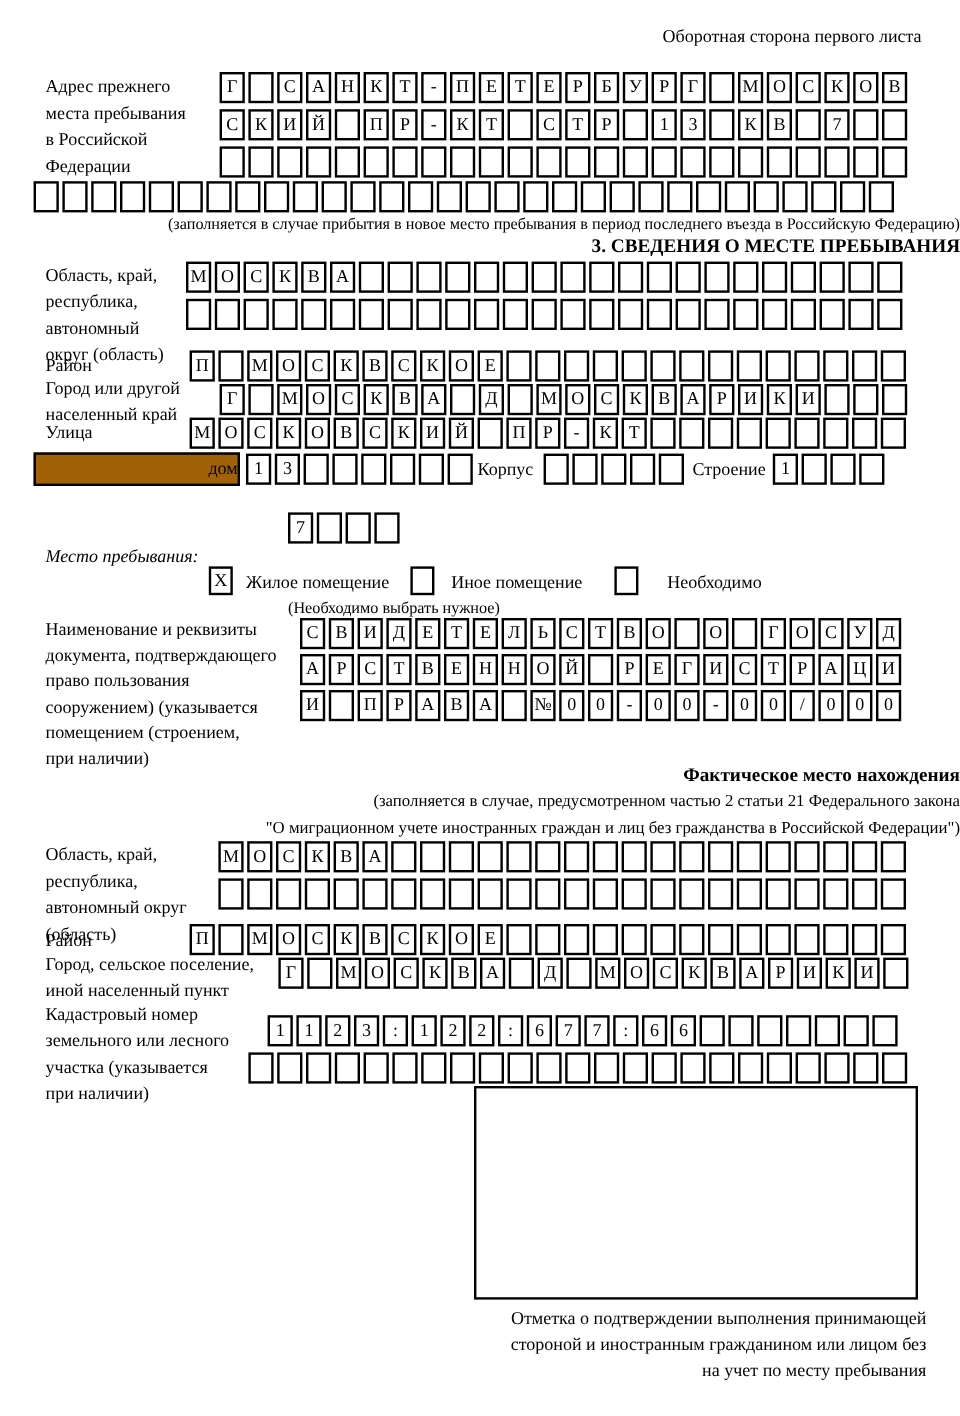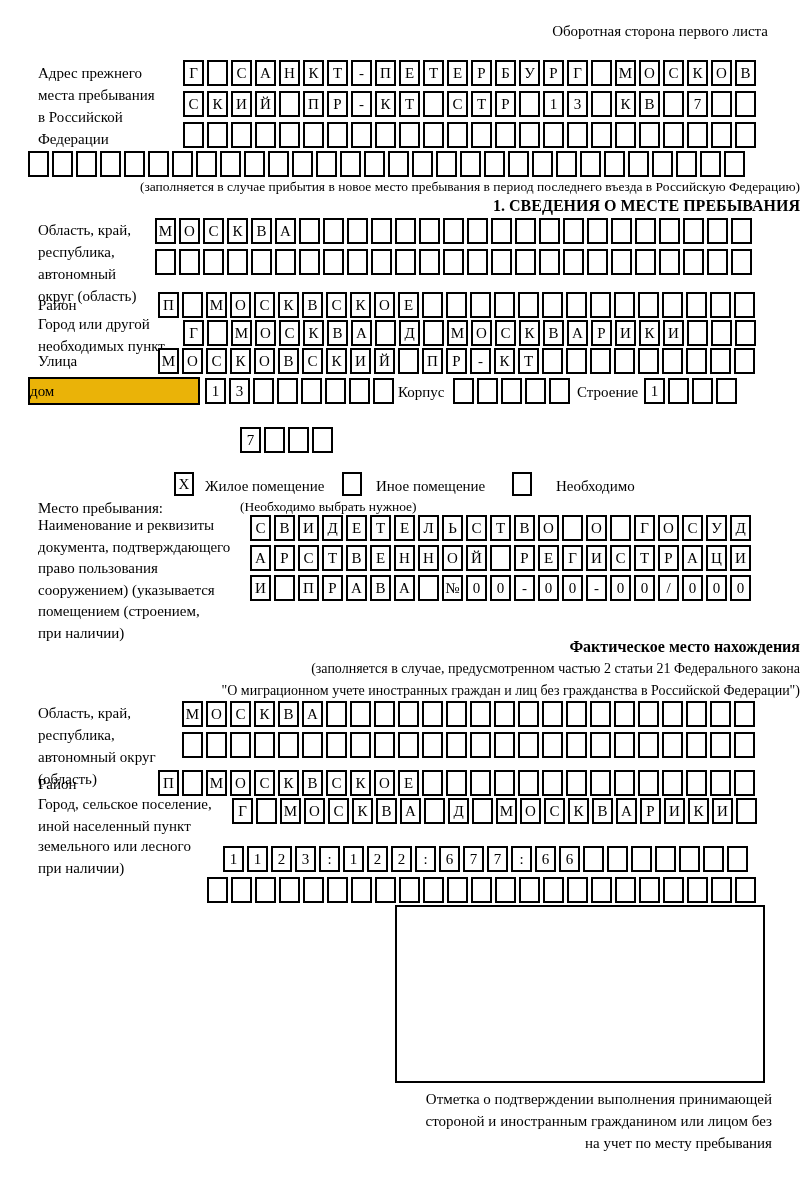--- a/index.html
+++ b/index.html
@@ -6,22 +6,22 @@
   #page{position:relative;width:800px;height:1180px;background:#fff;color:#000;
         font-family:"Liberation Serif","DejaVu Serif",serif;overflow:hidden;}
   .abs{position:absolute;}
   .cellrow{position:absolute;display:flex;gap:3px;}
   .cell{width:21px;height:26px;box-sizing:border-box;border:2px solid #000;
         display:flex;align-items:center;justify-content:center;
         font-size:15px;line-height:1;background:#fff;}
   .label{font-size:15px;line-height:22px;}
   .caption{font-size:13.5px;}
   .h-bold{font-weight:bold;font-size:16px;}
-  .longbox{position:absolute;box-sizing:border-box;border:2px solid #000;background:#eab308;
-           display:flex;align-items:center;justify-content:flex-start;font-size:15px;}
+  .longbox{position:absolute;box-sizing:border-box;border:2px solid #000;background:#a16207;
+           display:flex;align-items:center;justify-content:flex-end;font-size:15px;padding-left:17px;}
   .checkbox{position:absolute;width:20px;height:24px;box-sizing:border-box;border:2px solid #000;
             display:flex;align-items:center;justify-content:center;font-size:15px;background:#fff;}
   .ctr{text-align:right;}
   .rt{text-align:right;}
   .stampbox{position:absolute;box-sizing:border-box;border:2px solid #000;background:#fff;}
 </style>
 </head>
 <body>
 
 <div id="page">
@@ -139,21 +139,21 @@
       <div class="cell"></div>
       <div class="cell"></div>
       <div class="cell"></div>
       <div class="cell"></div>
       <div class="cell"></div>
       <div class="cell"></div>
       <div class="cell"></div>
     </div>
   <div class="abs caption ctr" style="left:0;top:179px;width:800px;">(заполняется в случае прибытия в новое место пребывания в период последнего въезда в Российскую Федерацию)</div>
 
-  <div class="abs h-bold ctr" style="left:0;top:197px;width:800px;">1. СВЕДЕНИЯ О МЕСТЕ ПРЕБЫВАНИЯ</div>
+  <div class="abs h-bold ctr" style="left:0;top:197px;width:800px;">3. СВЕДЕНИЯ О МЕСТЕ ПРЕБЫВАНИЯ</div>
 
   <div class="abs" style="left:38px;top:219px;width:120px;">
     <div class="label">Область, край,</div>
     <div class="label">республика,</div>
     <div class="label">автономный</div>
     <div class="label">округ (область)</div>
   </div>
   <div class="cellrow" style="left:155px;top:218px;">
       <div class="cell">М</div>
       <div class="cell">О</div>
@@ -233,21 +233,21 @@
       <div class="cell"></div>
       <div class="cell"></div>
       <div class="cell"></div>
       <div class="cell"></div>
       <div class="cell"></div>
       <div class="cell"></div>
     </div>
 
   <div class="abs" style="left:38px;top:313px;width:145px;">
     <div class="label">Город или другой</div>
-    <div class="label">необходимых пункт</div>
+    <div class="label">населенный край</div>
   </div>
   <div class="cellrow" style="left:183px;top:320px;">
       <div class="cell">Г</div>
       <div class="cell"></div>
       <div class="cell">М</div>
       <div class="cell">О</div>
       <div class="cell">С</div>
       <div class="cell">К</div>
       <div class="cell">В</div>
       <div class="cell">А</div>
@@ -327,21 +327,21 @@
       <div class="cell"></div>
     </div>
 
   <div class="cellrow" style="left:240px;top:427px;">
       <div class="cell">7</div>
       <div class="cell"></div>
       <div class="cell"></div>
       <div class="cell"></div>
     </div>
 
-  <div class="abs label" style="left:38px;top:497px;">Место пребывания:</div>
+  <div class="abs label" style="left:38px;top:453px;font-style:italic;">Место пребывания:</div>
   <div class="checkbox" style="left:174px;top:472px;">X</div>
   <div class="abs label" style="left:205px;top:475px;">Жилое помещение</div>
   <div class="checkbox" style="left:342px;top:472px;"></div>
   <div class="abs label" style="left:376px;top:475px;">Иное помещение</div>
   <div class="checkbox" style="left:512px;top:472px;"></div>
   <div class="abs label" style="left:556px;top:475px;">Необходимо</div>
   <div class="abs caption" style="left:240px;top:499px;">(Необходимо выбрать нужное)</div>
 
   <div class="abs" style="left:38px;top:515px;width:210px;">
     <div class="label" style="line-height:21.5px;">Наименование и реквизиты</div>
@@ -536,21 +536,23 @@
       <div class="cell">В</div>
       <div class="cell">А</div>
       <div class="cell">Р</div>
       <div class="cell">И</div>
       <div class="cell">К</div>
       <div class="cell">И</div>
       <div class="cell"></div>
     </div>
 
   <div class="abs" style="left:38px;top:835px;width:190px;">
+    <div class="label">Кадастровый номер</div>
     <div class="label">земельного или лесного</div>
+    <div class="label">участка (указывается</div>
     <div class="label">при наличии)</div>
   </div>
   <div class="cellrow" style="left:223px;top:846px;">
       <div class="cell">1</div>
       <div class="cell">1</div>
       <div class="cell">2</div>
       <div class="cell">3</div>
       <div class="cell">:</div>
       <div class="cell">1</div>
       <div class="cell">2</div>

